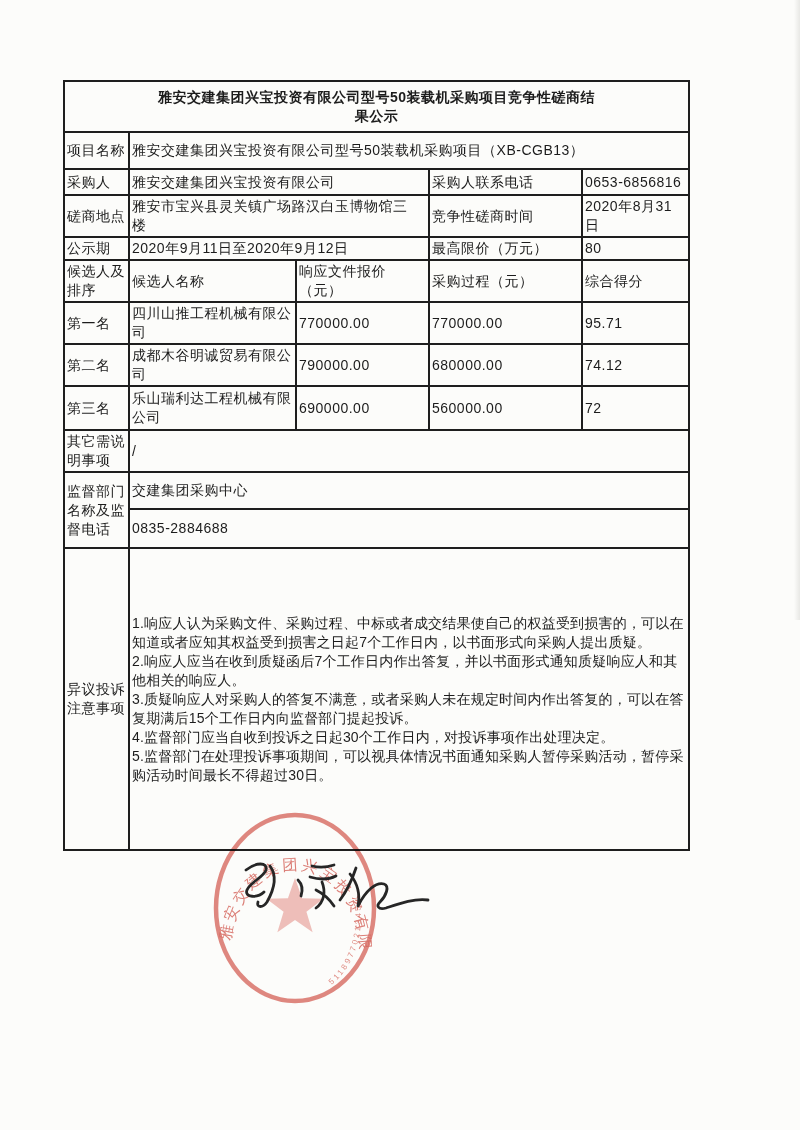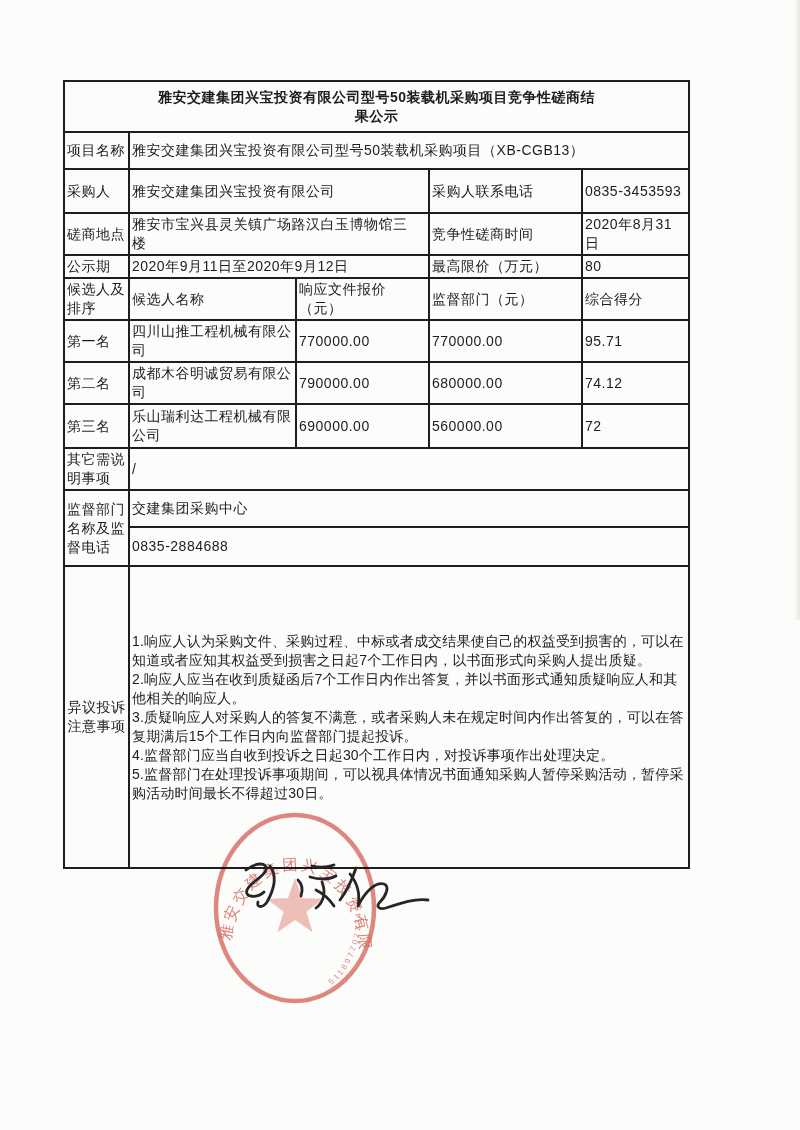--- a/index.html
+++ b/index.html
@@ -31,21 +31,21 @@
   td.title-cell{
     font-weight:bold;font-size:19px;line-height:25px;letter-spacing:1px;
     text-align:center;white-space:pre-line;
   }
   .pre{white-space:pre-line;}
   .c{text-align:left;}
   .l{text-align:left;}
   td.tight{line-height:17px;padding:0 4px;}
   td.obj-cell{vertical-align:middle;padding:6px 7px;}
   .obj-item{font-size:14px;line-height:19px;letter-spacing:.2px;}
-  .obj-label{white-space:pre-line;text-align:center;}
+  .obj-label{white-space:pre-line;text-align:left;}
   .sig-row{
     position:absolute;left:55px;top:862px;width:624px;height:37px;
     border:2px solid #222;background:transparent;
     display:flex;align-items:center;padding-left:5px;
     font-size:14px;letter-spacing:.5px;
   }
   .seal{position:absolute;left:208px;top:808px;width:174px;height:200px;
         mix-blend-mode:multiply;pointer-events:none;}
   .signature{position:absolute;left:232px;top:850px;width:215px;height:70px;
         pointer-events:none;}
@@ -68,25 +68,25 @@
         <tr style="height:51px">
       <td colspan="5" class="title-cell">雅安交建集团兴宝投资有限公司型号50装载机采购项目竞争性磋商结
 果公示</td>
     </tr>
 
     <tr style="height:37px">
       <td class="l">项目名称</td>
       <td colspan="4" class="l">雅安交建集团兴宝投资有限公司型号50装载机采购项目（XB-CGB13）</td>
     </tr>
 
-    <tr style="height:44px">
+    <tr style="height:26px">
       <td class="l">采购人</td>
       <td colspan="2" class="l">雅安交建集团兴宝投资有限公司</td>
       <td class="c">采购人联系电话</td>
-      <td class="c">0835-3453593</td>
+      <td class="c">0653-6856816</td>
     </tr>
 
     <tr style="height:41px">
       <td class="l">磋商地点</td>
       <td colspan="2" class="l pre tight">雅安市宝兴县灵关镇广场路汉白玉博物馆三
 楼</td>
       <td class="c">竞争性磋商时间</td>
       <td class="c">2020年8月31日</td>
     </tr>
 
@@ -96,21 +96,21 @@
       <td class="c tight">最高限价（万元）</td>
       <td class="c tight">80</td>
     </tr>
 
     <tr style="height:35px">
       <td class="l pre tight">候选人及
 排序</td>
       <td class="c">候选人名称</td>
       <td class="c pre tight">响应文件报价
 （元）</td>
-      <td class="c">监督部门（元）</td>
+      <td class="c">采购过程（元）</td>
       <td class="c">综合得分</td>
     </tr>
 
     <tr style="height:40px">
       <td class="l">第一名</td>
       <td class="l pre tight">四川山推工程机械有限公
 司</td>
       <td class="c">770000.00</td>
       <td class="c">770000.00</td>
       <td class="c">95.71</td>

